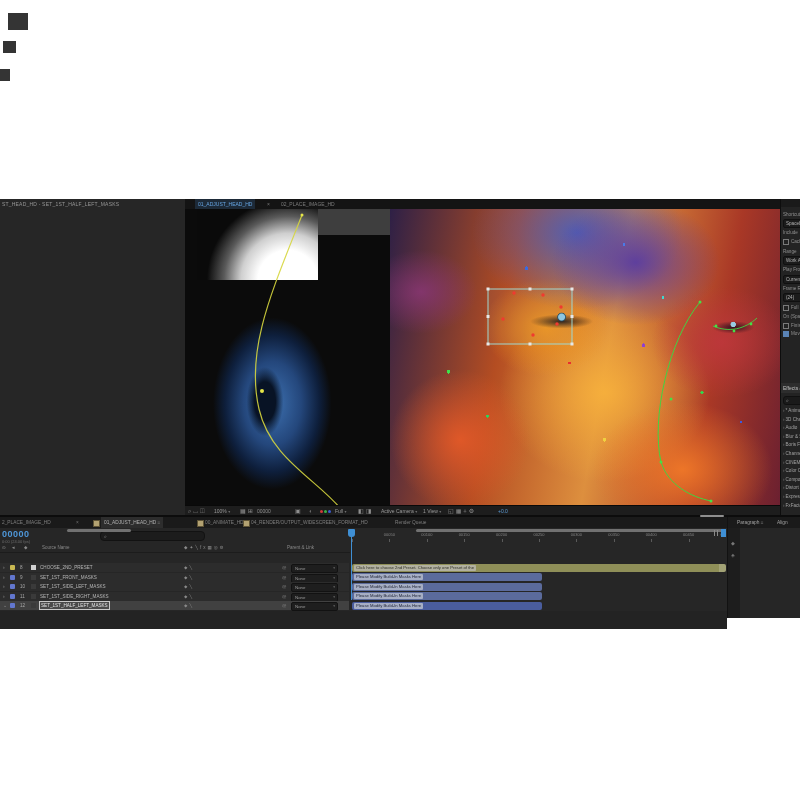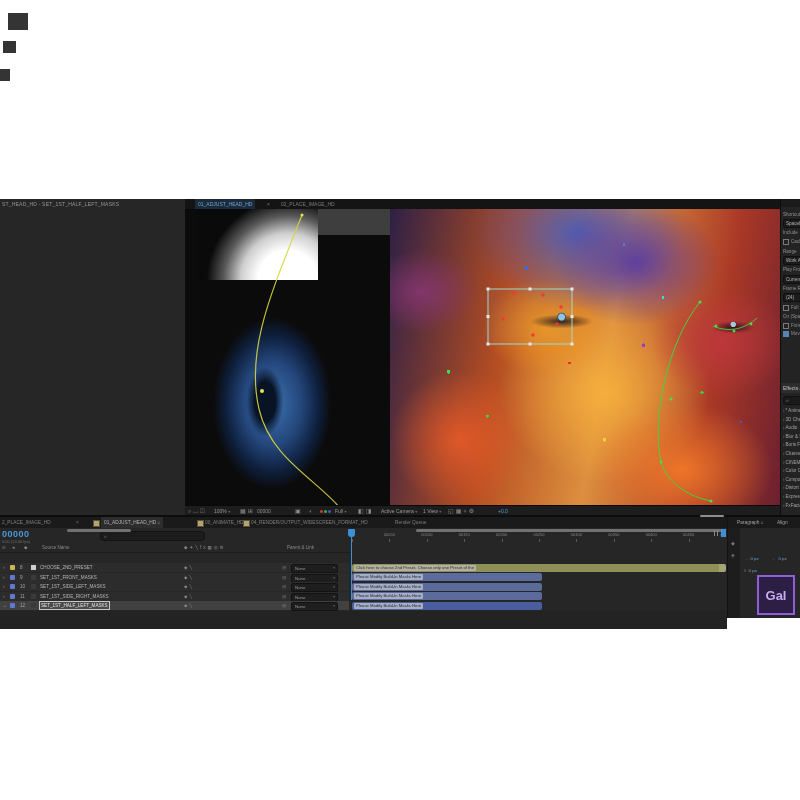--- a/index.html
+++ b/index.html
@@ -342,23 +342,15 @@
       </div>
 
       <div class="abs" id="tl-bottom"></div>
     </div>
 
     <div class="abs" id="tl-right-divider"></div>
     <div class="abs" id="para-strip">
       <span class="strip-icon" style="top:12px;">◆</span>
       <span class="strip-icon" style="top:24px;">◈</span>
     </div>
-    <div class="abs" id="para-panel">
-      <span class="para-field" style="left:4px;top:28px;">→<span class="para-val">0 px</span></span>
-      <span class="para-field" style="left:32px;top:28px;">←<span class="para-val">0 px</span></span>
-      <span class="para-field" style="left:4px;top:40px;">≡<span class="para-val">0 px</span></span>
-      <div class="abs" id="gal-logo">
-          <span>Gal</span>
-        </div>
-    </div>
   </div>
 
 </div>
 
 </body></html>

